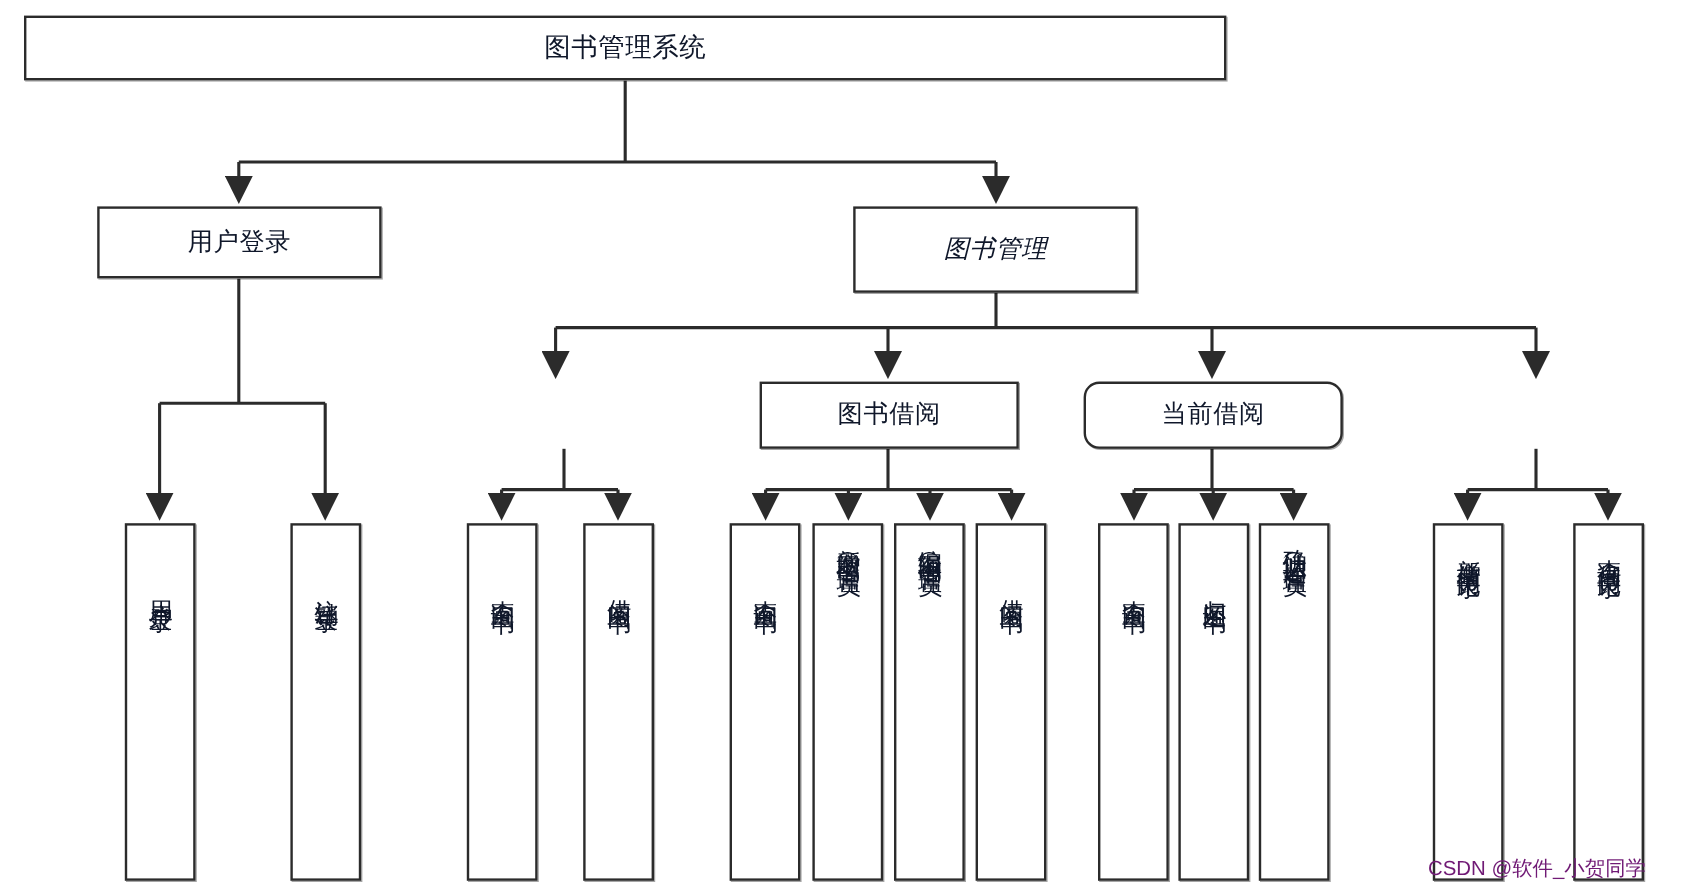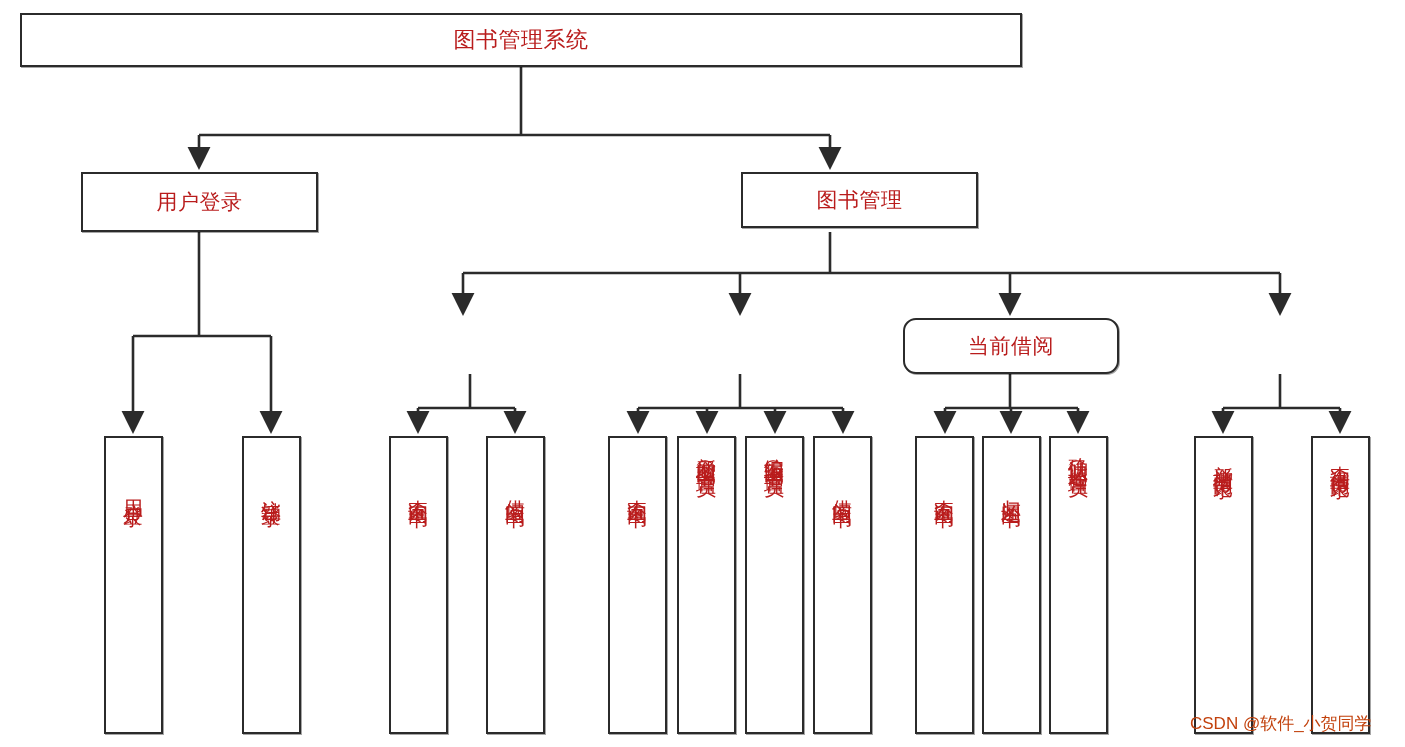--- a/index.html
+++ b/index.html
@@ -27,21 +27,21 @@
     pointer-events: none;
   }
   .node {
     position: absolute;
     box-sizing: border-box;
     border: 2px solid #2b2b2b;
     background: #ffffff;
     display: flex;
     align-items: center;
     justify-content: center;
-    color: #b91c1c;
+    color: #0f172a;
     box-shadow: 1px 1px 0 rgba(0,0,0,0.35);
   }
   .node.h {
     font-size: 21px;
     letter-spacing: 0.5px;
     line-height: 1.1;
   }
   .node.root {
     font-size: 22px;
   }
@@ -66,21 +66,21 @@
     margin-top: 12px;
   }
   .vtext.pad-top-xs {
     margin-top: 4px;
   }
   .watermark {
     position: absolute;
     left: 1190px;
     top: 712px;
     font-size: 17px;
-    color: #c2410c;
+    color: #701a75;
     white-space: nowrap;
     font-family: "Liberation Sans", "DejaVu Sans", sans-serif;
   }
 </style>
 </head>
 <body>
 
 <div id="canvas">
 
   <svg class="wires" viewBox="0 0 1405 747" xmlns="http://www.w3.org/2000/svg">
@@ -137,25 +137,28 @@
   </svg>
 
   <div class="node h root" style="left:20px; top:13px; width:1002px; height:54px;">
     <span>图书管理系统</span>
   </div>
 
   <div class="node h" style="left:81px; top:172px; width:237px; height:60px;">
     <span>用户登录</span>
   </div>
 
-  <div class="node h" style="left:741px; top:172px; width:237px; height:56px;">
+  <div class="node h" style="left:711px; top:172px; width:237px; height:72px;font-style:italic;">
     <span>图书管理</span>
   </div>
 
 
+  <div class="node h" style="left:633px; top:318px; width:216px; height:56px;">
+    <span>图书借阅</span>
+  </div>
 
   <div class="node h" style="left:903px; top:318px; width:216px; height:56px;border-radius:13px;">
     <span>当前借阅</span>
   </div>
 
 
   <div class="node v" style="left:104px; top:436px; width:59px; height:298px;">
     <span class="vtext pad-top">用户登录</span>
   </div>
 

